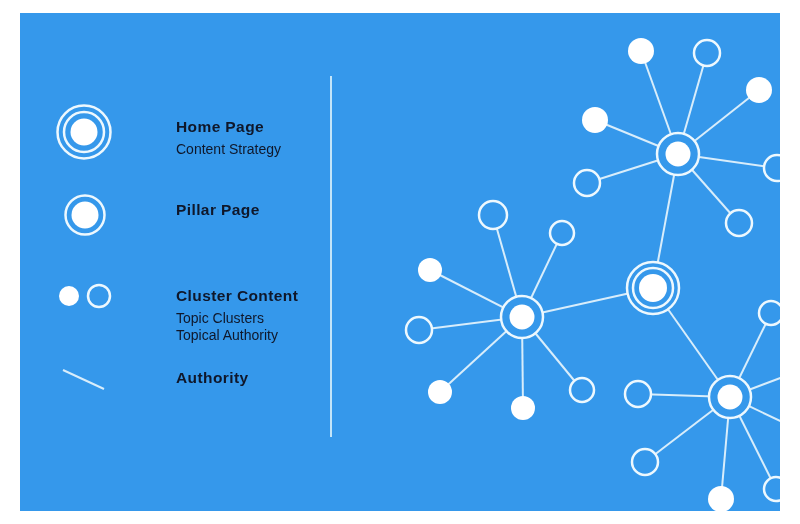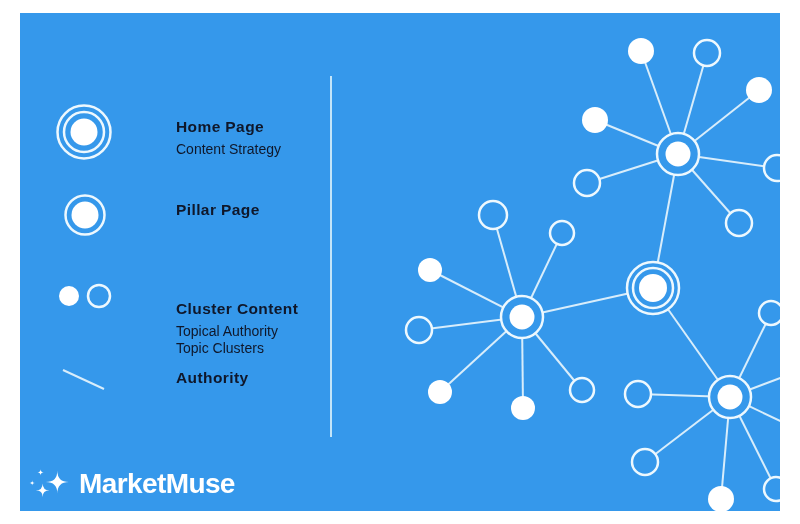--- a/index.html
+++ b/index.html
@@ -125,33 +125,24 @@
 
   <div class="legend-text" style="top:105px">
     <div class="legend-title">Home Page</div>
     <div class="legend-sub">Content Strategy</div>
   </div>
 
   <div class="legend-text" style="top:188px">
     <div class="legend-title">Pillar Page</div>
   </div>
 
-  <div class="legend-text" style="top:287px">
+  <div class="legend-text" style="top:274px">
     <div class="legend-title">Cluster Content</div>
+    <div class="legend-sub">Topic Clusters</div>
     <div class="legend-sub">Topical Authority</div>
-    <div class="legend-sub">Topic Clusters</div>
   </div>
 
   <div class="legend-text" style="top:356px">
     <div class="legend-title">Authority</div>
   </div>
 
-  <div class="logo">
-    <svg class="sparkles" width="44" height="36" viewBox="-2 0 42 34">
-      <path d="M26,4 Q26,15 37,15 Q26,15 26,26 Q26,15 15,15 Q26,15 26,4 Z"></path>
-      <path d="M12,16.5 Q12,23 18.5,23 Q12,23 12,29.5 Q12,23 5.5,23 Q12,23 12,16.5 Z"></path>
-      <path d="M10,3 Q10,6 13,6 Q10,6 10,9 Q10,6 7,6 Q10,6 10,3 Z"></path>
-      <path d="M2,13.5 Q2,16 4.5,16 Q2,16 2,18.5 Q2,16 -0.5,16 Q2,16 2,13.5 Z"></path>
-    </svg>
-    <span class="logo-text">MarketMuse</span>
-  </div>
 
 </div>
 
 </body></html>

